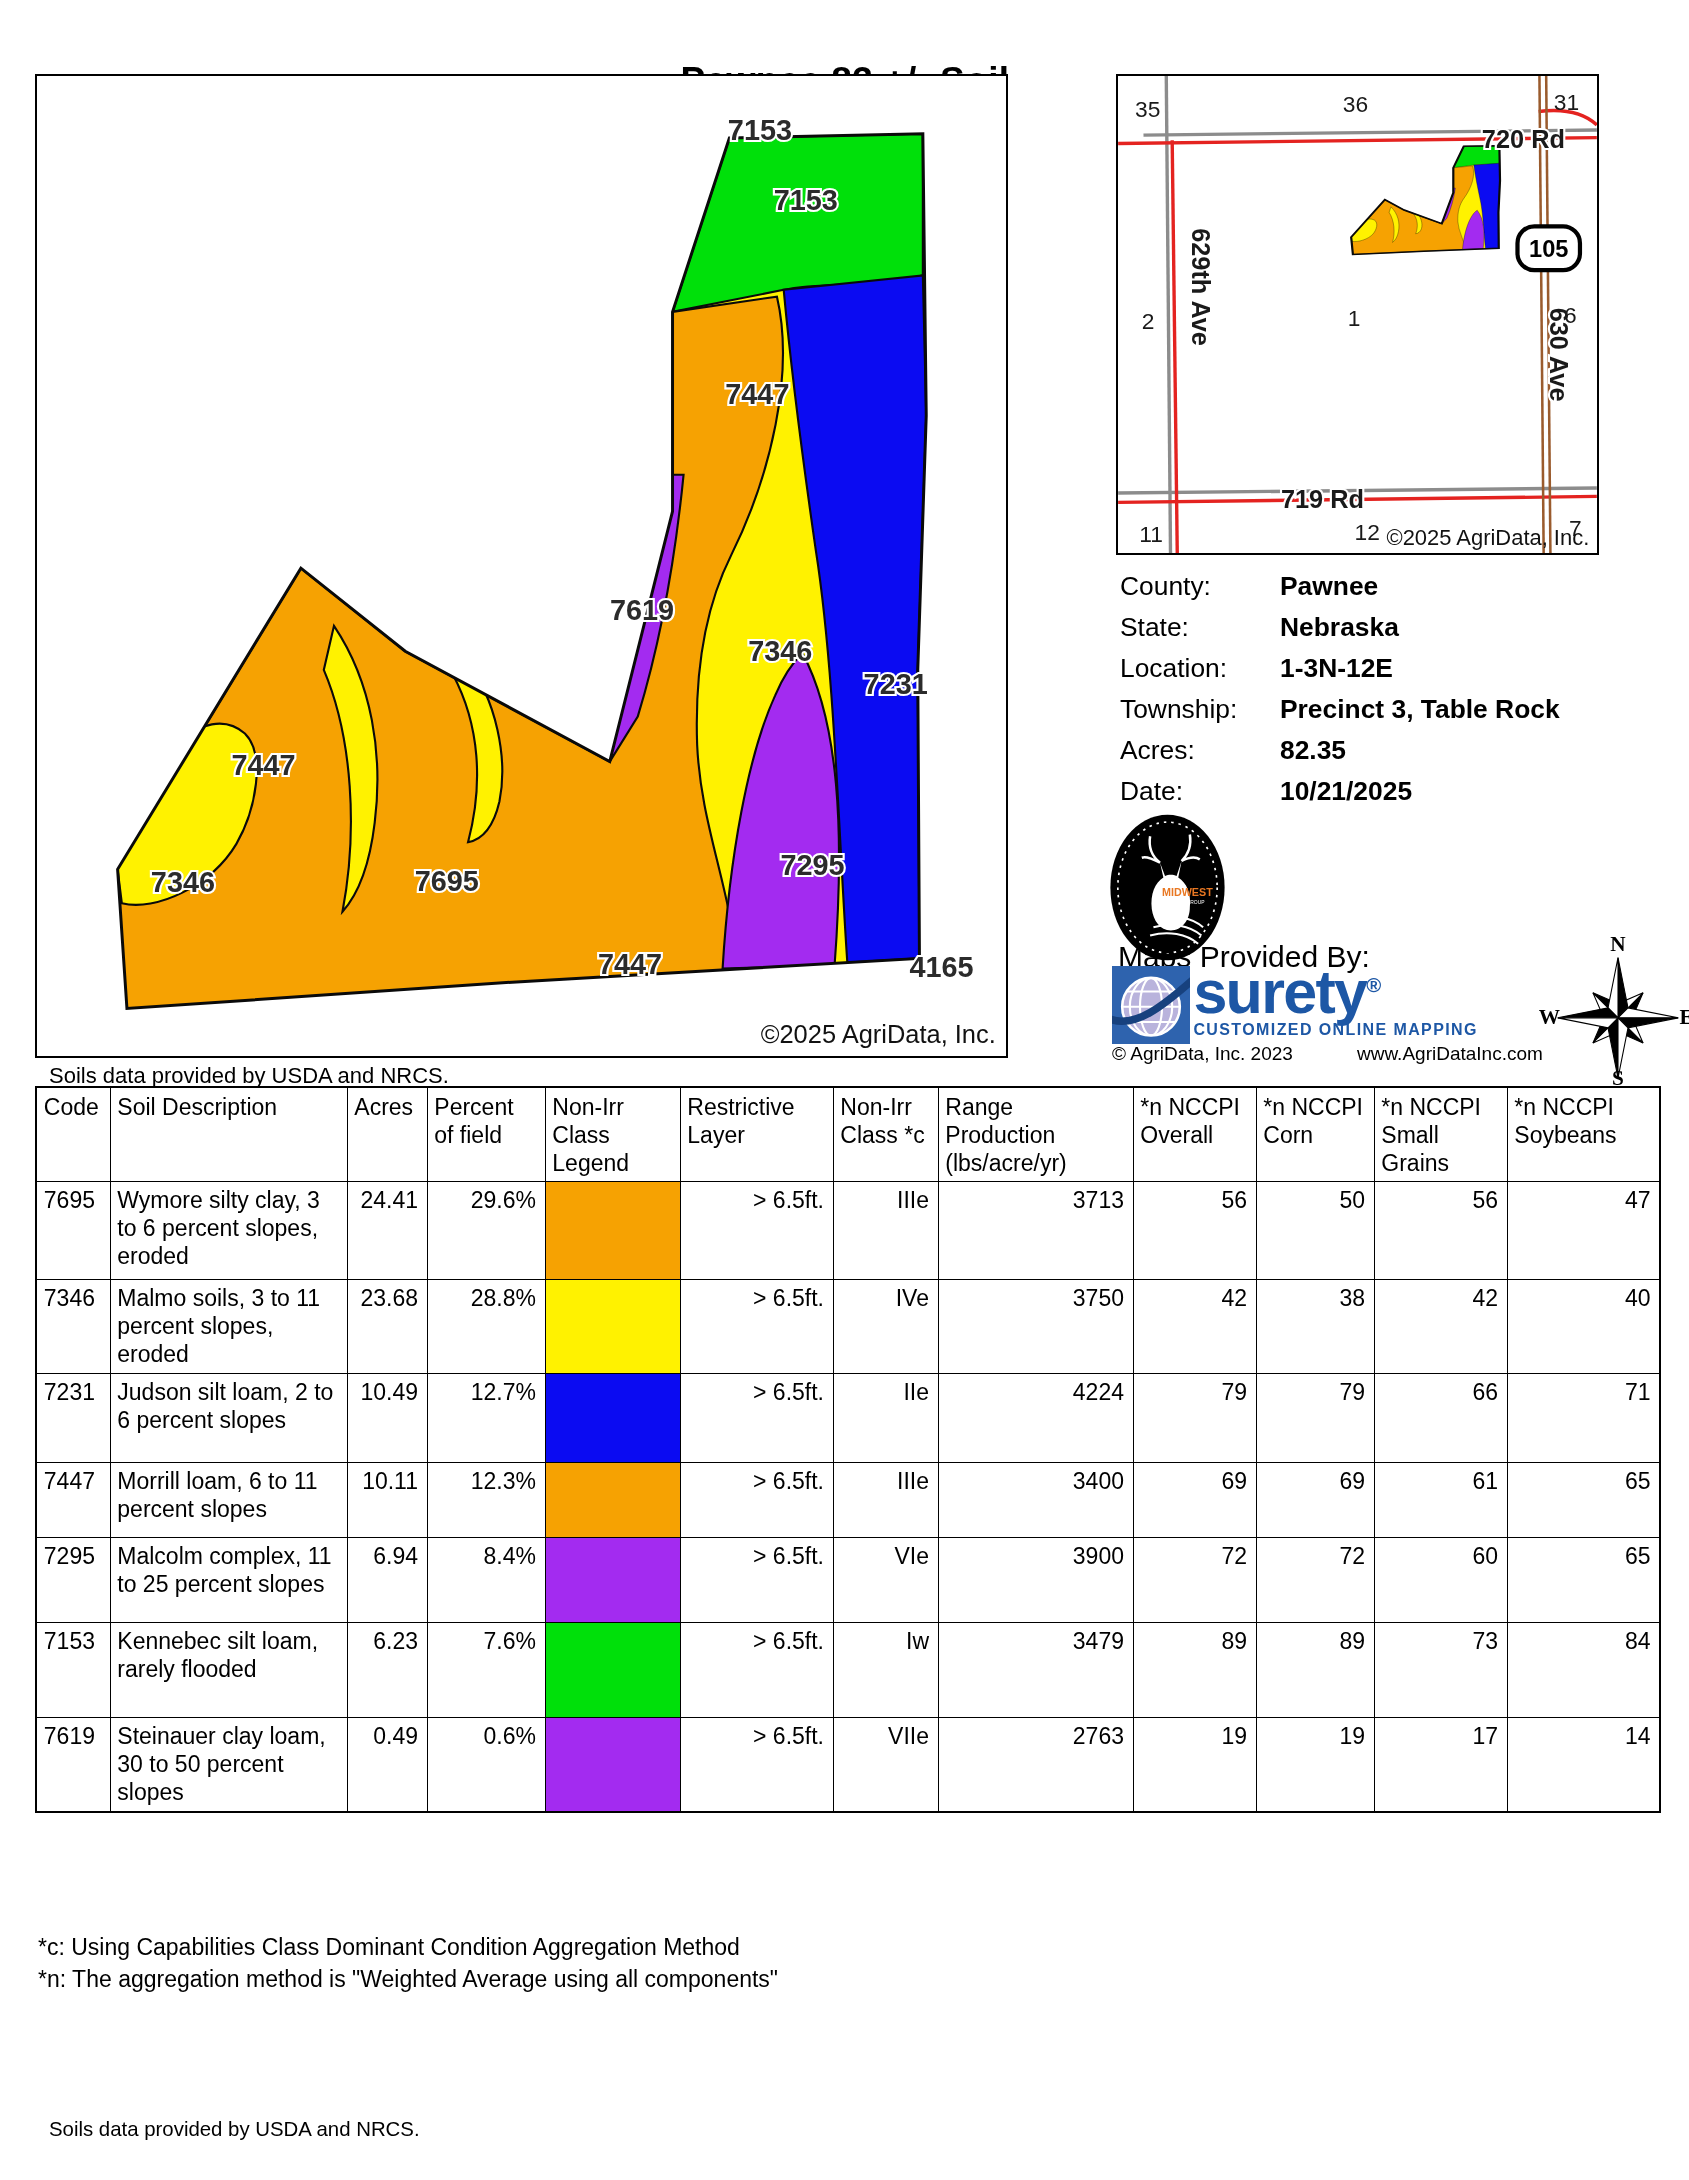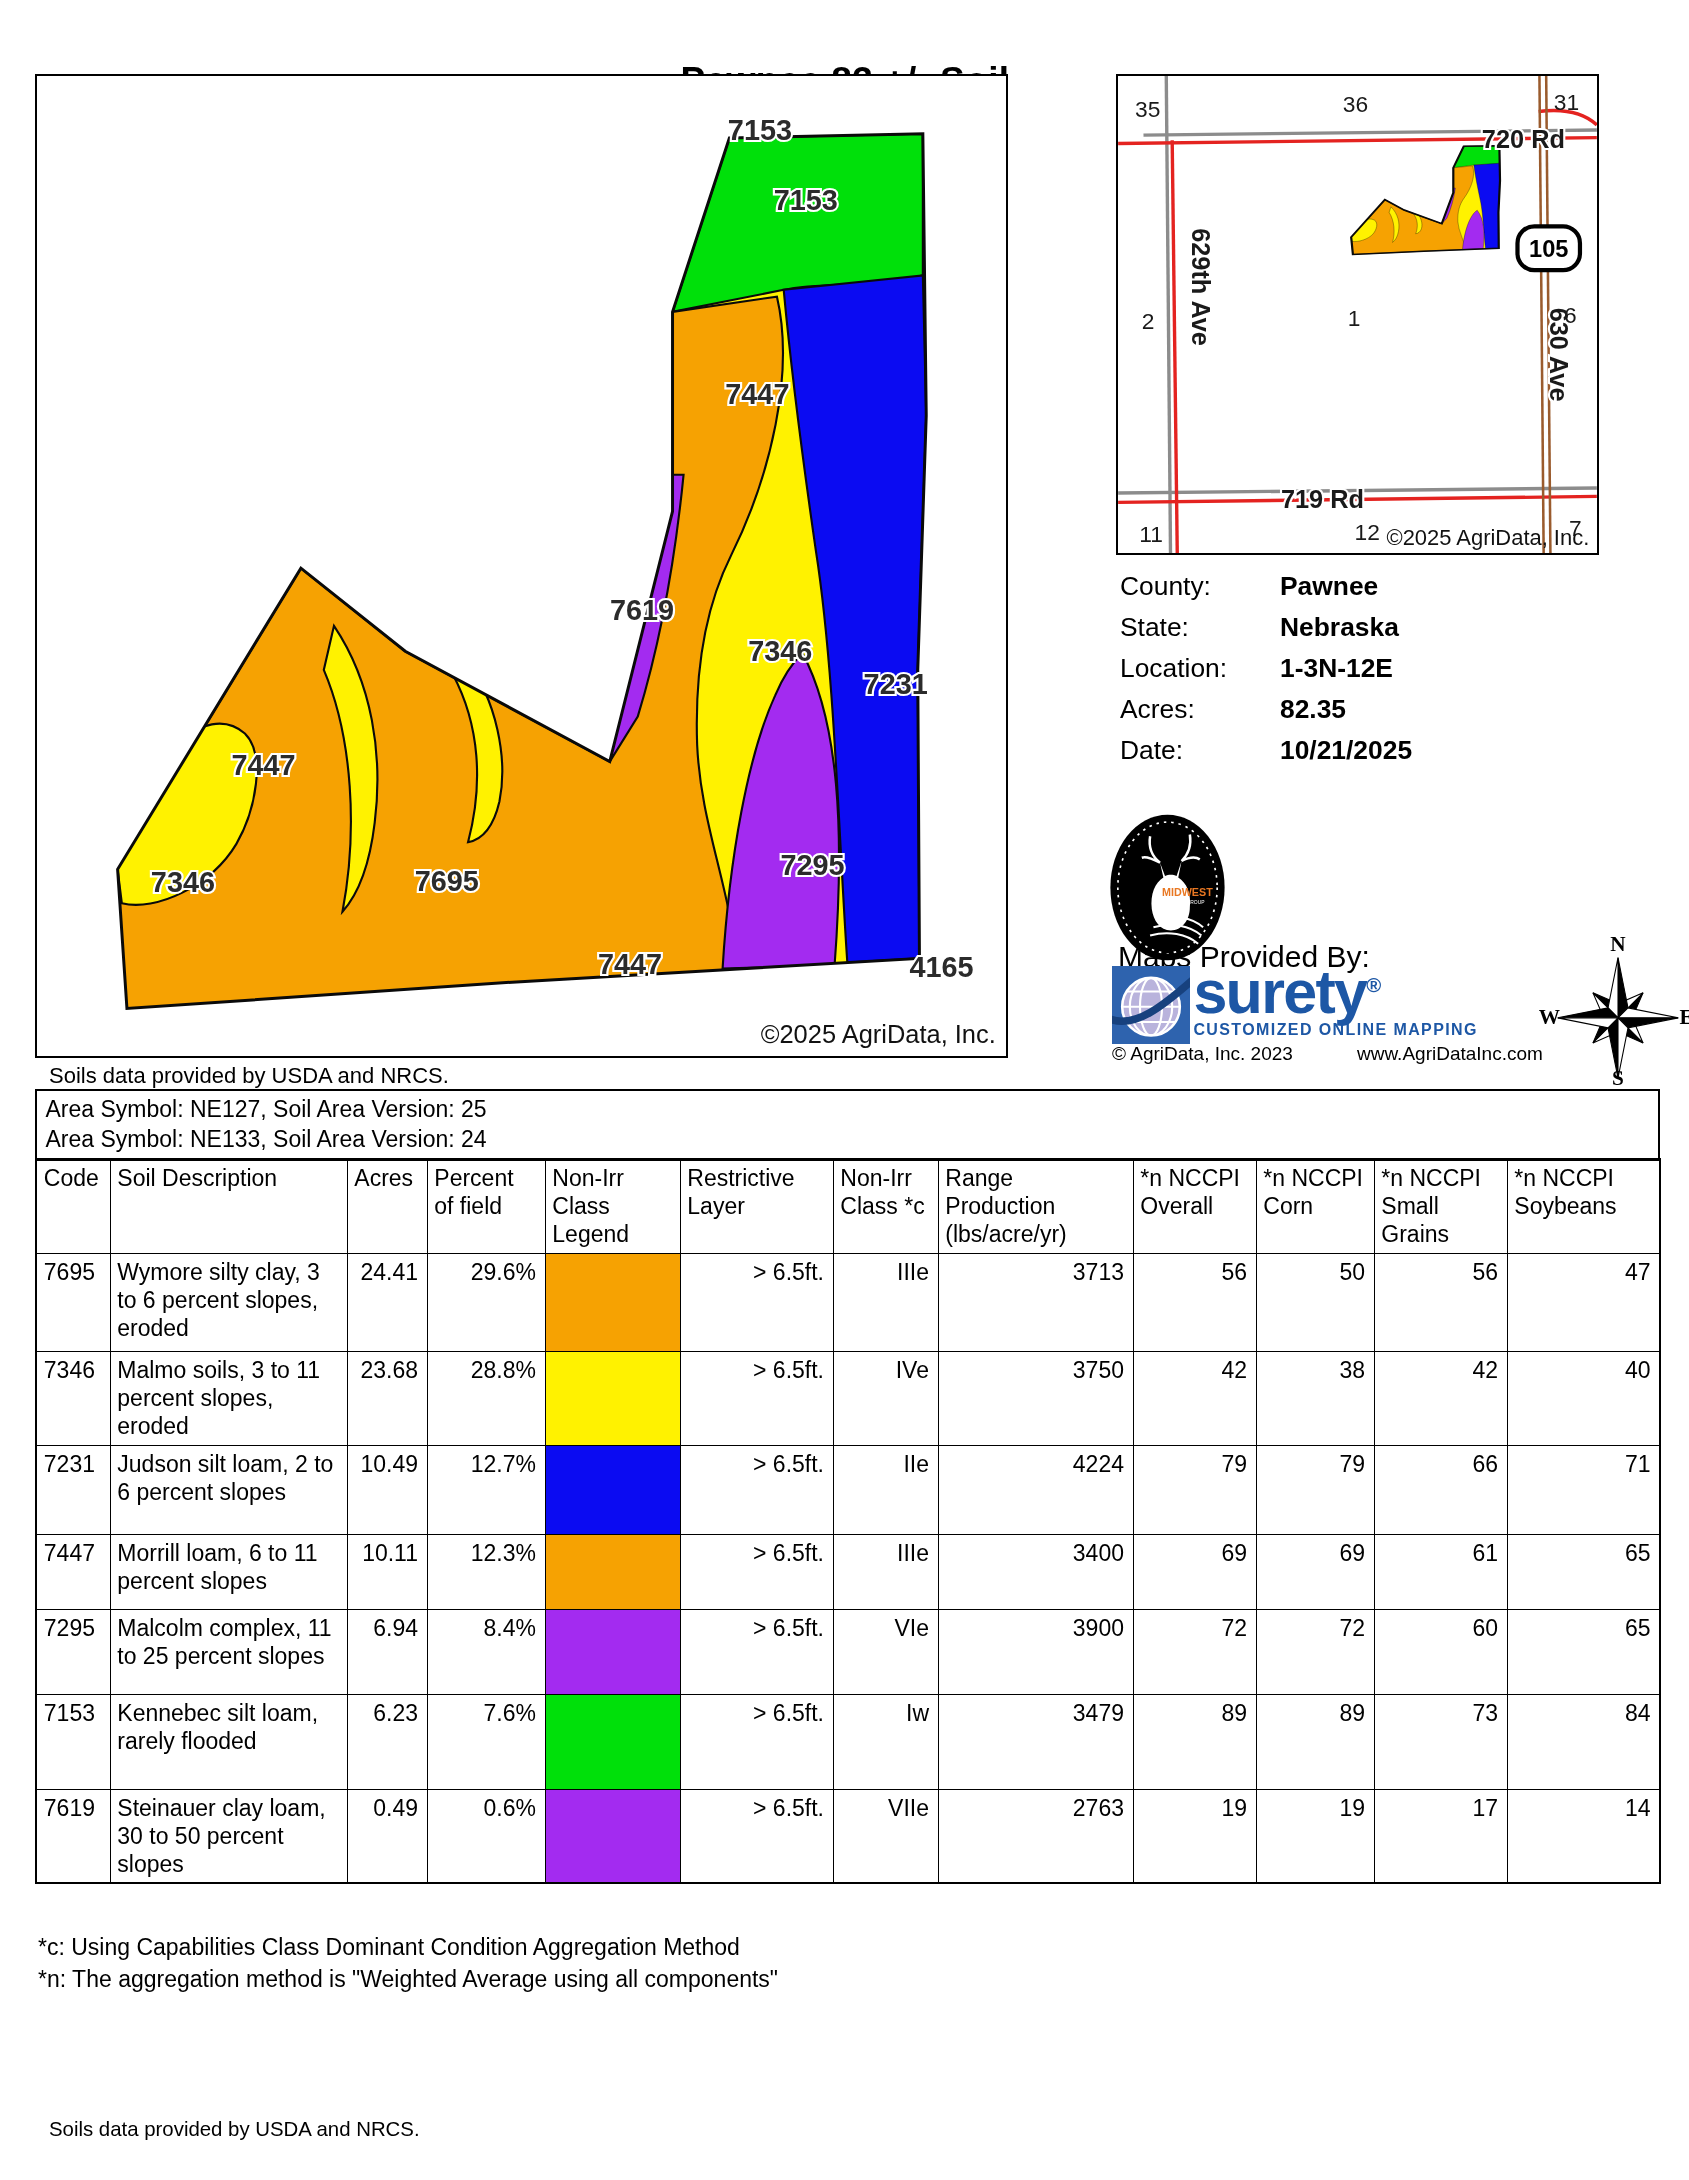--- a/index.html
+++ b/index.html
@@ -142,20 +142,24 @@
   </div>
   <div class="info-row">
     <div class="info-label">State:</div>
     <div class="info-value">Nebraska</div>
   </div>
   <div class="info-row">
     <div class="info-label">Location:</div>
     <div class="info-value">1-3N-12E</div>
   </div>
   <div class="info-row">
+    <div class="info-label">Township:</div>
+    <div class="info-value">Precinct 3, Table Rock</div>
+  </div>
+  <div class="info-row">
     <div class="info-label">Acres:</div>
     <div class="info-value">82.35</div>
   </div>
   <div class="info-row">
     <div class="info-label">Date:</div>
     <div class="info-value">10/21/2025</div>
   </div>
 </div>
 
 <div class="abs" style="left:1107px; top:813px; width:121px; height:149px;">
@@ -222,24 +226,20 @@
       <polygon points="20,115 90.9,129.1 105,115" fill="#fff"></polygon>
     </g>
     <text class="compass-letter" x="105" y="20" text-anchor="middle">N</text>
     <text class="compass-letter" x="202" y="124" text-anchor="middle">E</text>
     <text class="compass-letter" x="105" y="210" text-anchor="middle">S</text>
     <text class="compass-letter" x="8" y="124" text-anchor="middle">W</text>
   </svg>
 </div>
 
 <div class="abs table-wrap">
-  <div class="area-box">
-    <div>Area Symbol: NE127, Soil Area Version: 25</div>
-    <div>Area Symbol: NE133, Soil Area Version: 24</div>
-  </div>
   <table class="soil-table">
     <colgroup>
       <col style="width:74px">
         <col style="width:237px">
         <col style="width:80px">
         <col style="width:118px">
       <col style="width:135px">
         <col style="width:153px">
         <col style="width:105px">
         <col style="width:195px">

